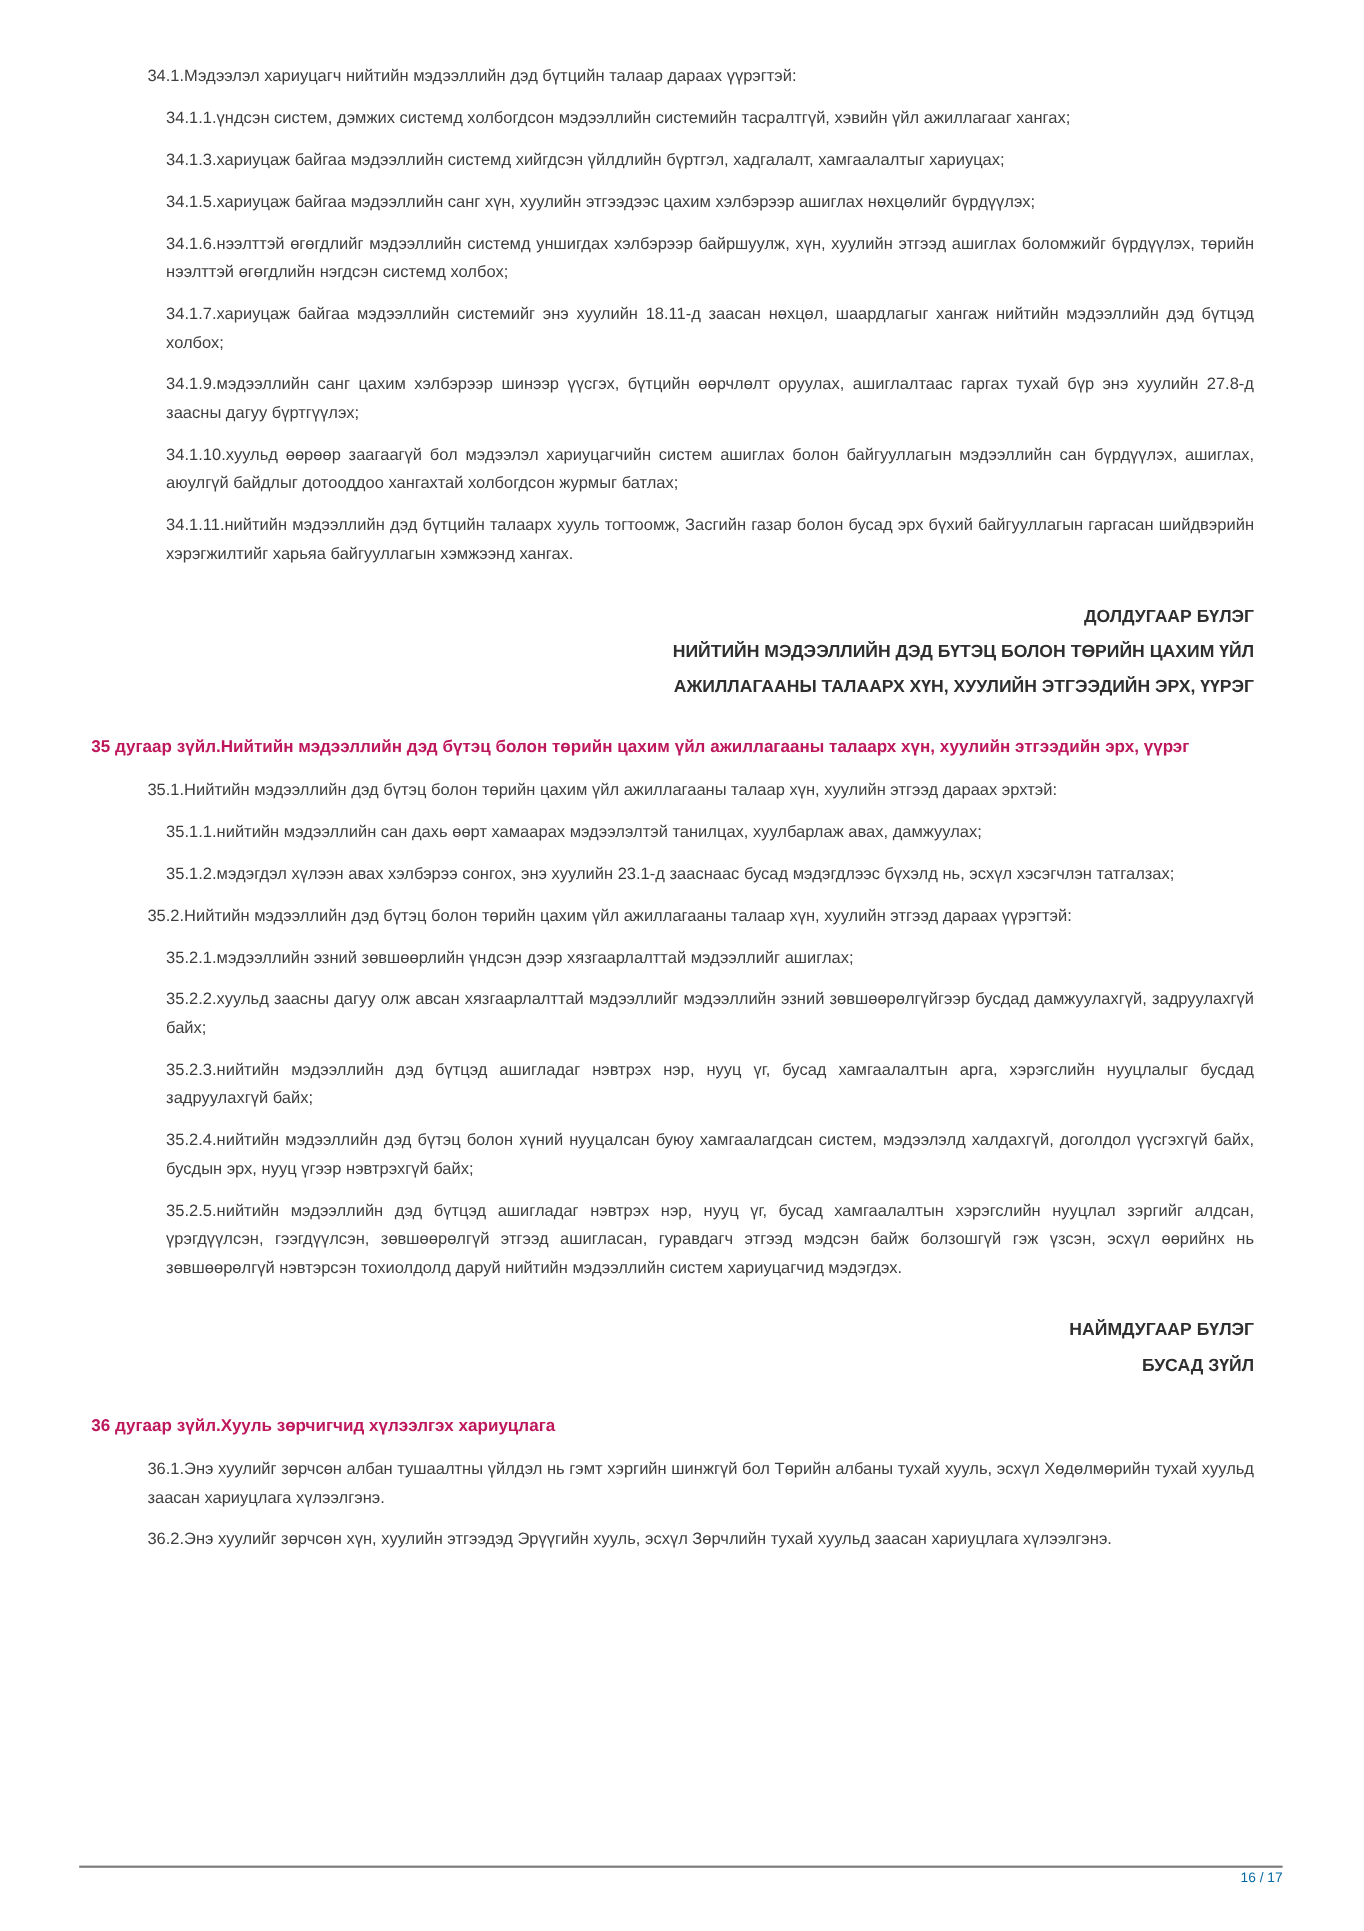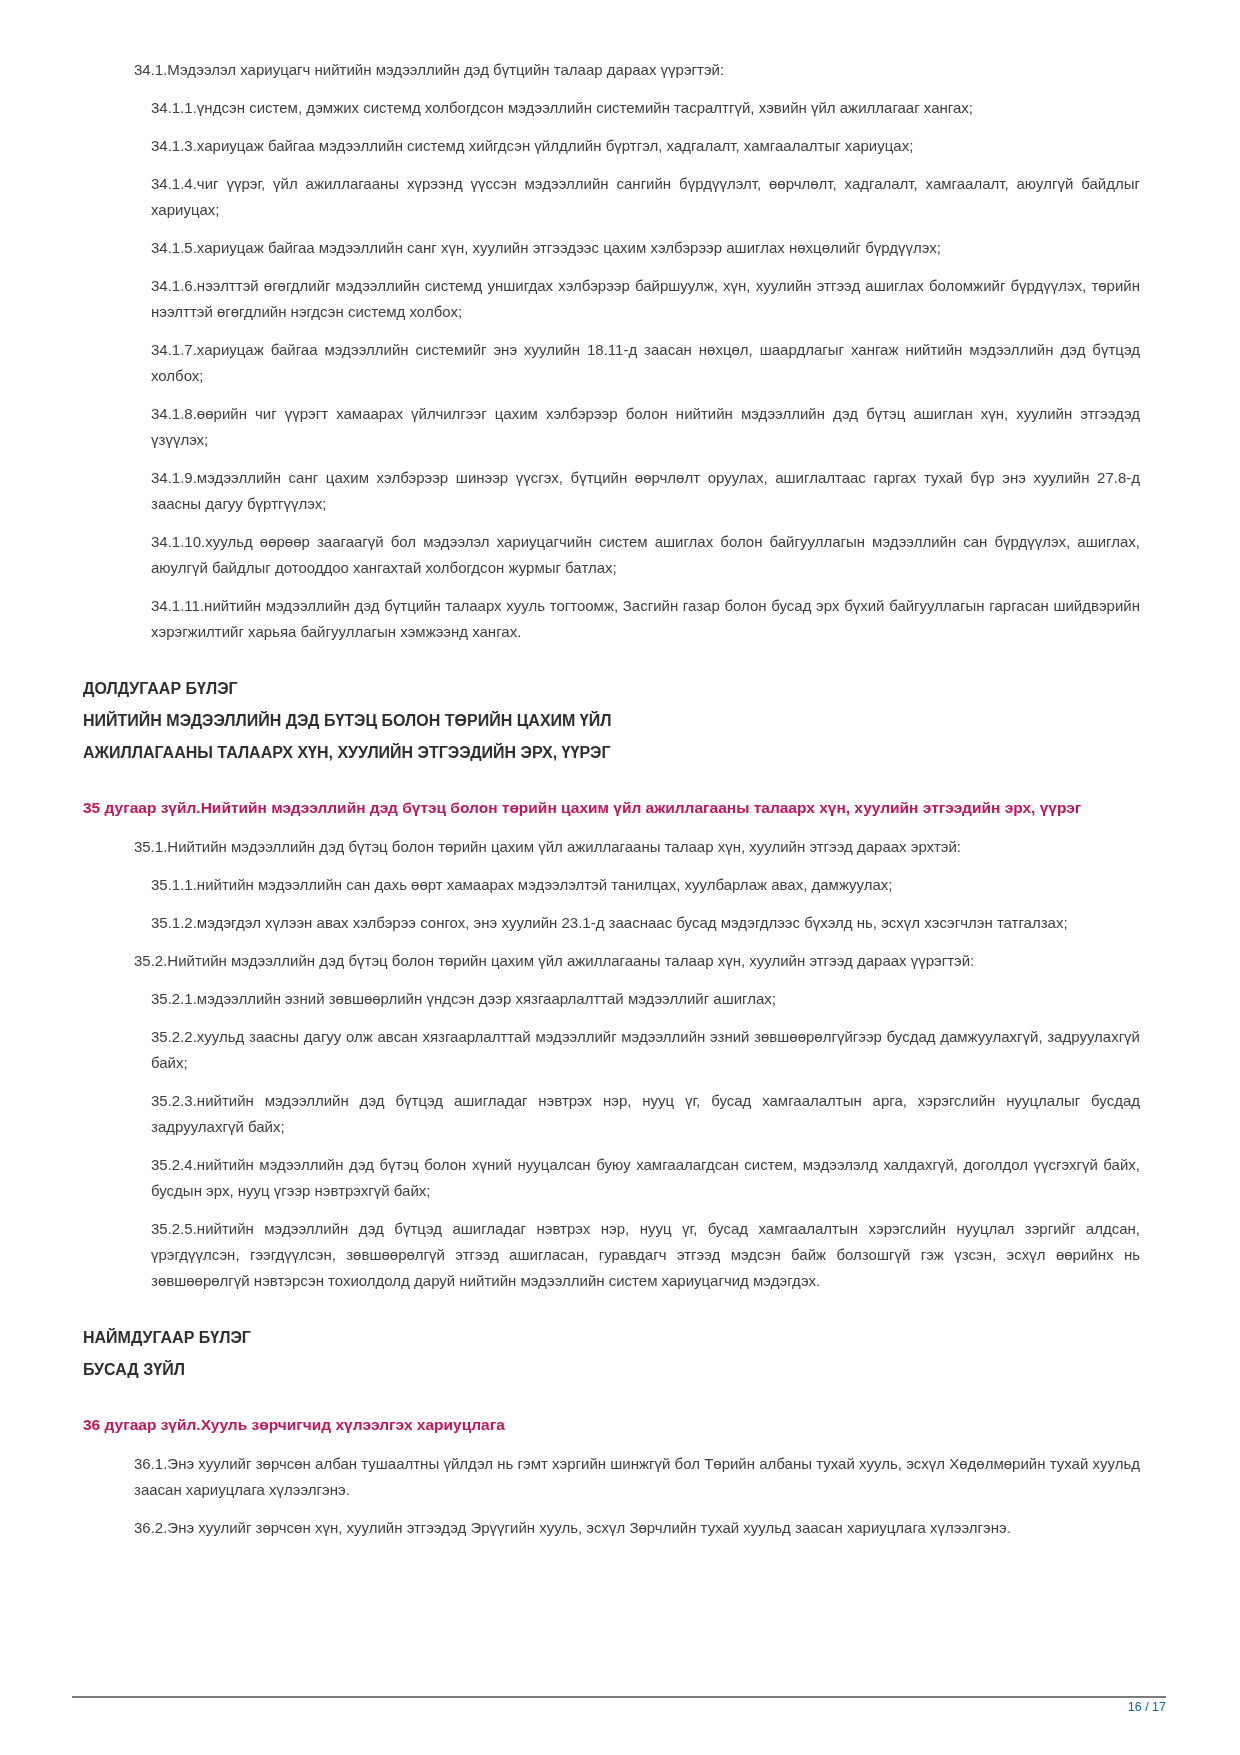--- a/index.html
+++ b/index.html
@@ -29,21 +29,21 @@
     line-height: 26px;
     text-align: justify;
   }
   p.para-l2 {
     margin: 0 0 12px 68px;
     line-height: 26px;
     text-align: justify;
   }
   .chapter {
     margin: 28px 0 26px 0;
-    text-align: left;
+    text-align: right;
     color: #2f2f2f;
     font-weight: bold;
     font-size: 16px;
   }
   .chapter-line {
     line-height: 32px;
   }
   .article {
     margin: 26px 0 13px 0;
     color: #be185d;
@@ -68,25 +68,23 @@
   }
 </style>
 </head>
 <body>
 
 <div class="page">
   <div class="doc">
       <p class="para-l1">34.1.Мэдээлэл хариуцагч нийтийн мэдээллийн дэд бүтцийн талаар дараах үүрэгтэй:</p>
       <p class="para-l2">34.1.1.үндсэн систем, дэмжих системд холбогдсон мэдээллийн системийн тасралтгүй, хэвийн үйл ажиллагааг хангах;</p>
       <p class="para-l2">34.1.3.хариуцаж байгаа мэдээллийн системд хийгдсэн үйлдлийн бүртгэл, хадгалалт, хамгаалалтыг хариуцах;</p>
-      <p class="para-l2">34.1.4.чиг үүрэг, үйл ажиллагааны хүрээнд үүссэн мэдээллийн сангийн бүрдүүлэлт, өөрчлөлт, хадгалалт, хамгаалалт, аюулгүй байдлыг хариуцах;</p>
       <p class="para-l2">34.1.5.хариуцаж байгаа мэдээллийн санг хүн, хуулийн этгээдээс цахим хэлбэрээр ашиглах нөхцөлийг бүрдүүлэх;</p>
       <p class="para-l2">34.1.6.нээлттэй өгөгдлийг мэдээллийн системд уншигдах хэлбэрээр байршуулж, хүн, хуулийн этгээд ашиглах боломжийг бүрдүүлэх, төрийн нээлттэй өгөгдлийн нэгдсэн системд холбох;</p>
       <p class="para-l2">34.1.7.хариуцаж байгаа мэдээллийн системийг энэ хуулийн 18.11-д заасан нөхцөл, шаардлагыг хангаж нийтийн мэдээллийн дэд бүтцэд холбох;</p>
-      <p class="para-l2">34.1.8.өөрийн чиг үүрэгт хамаарах үйлчилгээг цахим хэлбэрээр болон нийтийн мэдээллийн дэд бүтэц ашиглан хүн, хуулийн этгээдэд үзүүлэх;</p>
       <p class="para-l2">34.1.9.мэдээллийн санг цахим хэлбэрээр шинээр үүсгэх, бүтцийн өөрчлөлт оруулах, ашиглалтаас гаргах тухай бүр энэ хуулийн 27.8-д заасны дагуу бүртгүүлэх;</p>
       <p class="para-l2">34.1.10.хуульд өөрөөр заагаагүй бол мэдээлэл хариуцагчийн систем ашиглах болон байгууллагын мэдээллийн сан бүрдүүлэх, ашиглах, аюулгүй байдлыг дотооддоо хангахтай холбогдсон журмыг батлах;</p>
       <p class="para-l2">34.1.11.нийтийн мэдээллийн дэд бүтцийн талаарх хууль тогтоомж, Засгийн газар болон бусад эрх бүхий байгууллагын гаргасан шийдвэрийн хэрэгжилтийг харьяа байгууллагын хэмжээнд хангах.</p>
       <div class="chapter">
         <div class="chapter-line">ДОЛДУГААР БҮЛЭГ</div>
         <div class="chapter-line">НИЙТИЙН МЭДЭЭЛЛИЙН ДЭД БҮТЭЦ БОЛОН ТӨРИЙН ЦАХИМ ҮЙЛ</div>
         <div class="chapter-line">АЖИЛЛАГААНЫ ТАЛААРХ ХҮН, ХУУЛИЙН ЭТГЭЭДИЙН ЭРХ, ҮҮРЭГ</div>
       </div>
       <div class="article">35 дугаар зүйл.Нийтийн мэдээллийн дэд бүтэц болон төрийн цахим үйл ажиллагааны талаарх хүн, хуулийн этгээдийн эрх, үүрэг</div>
       <p class="para-l1">35.1.Нийтийн мэдээллийн дэд бүтэц болон төрийн цахим үйл ажиллагааны талаар хүн, хуулийн этгээд дараах эрхтэй:</p>

